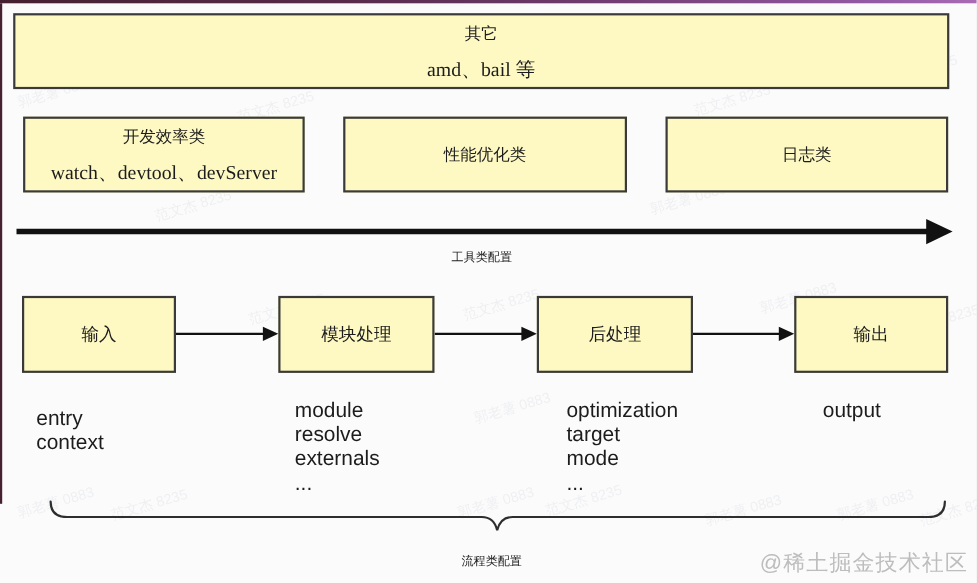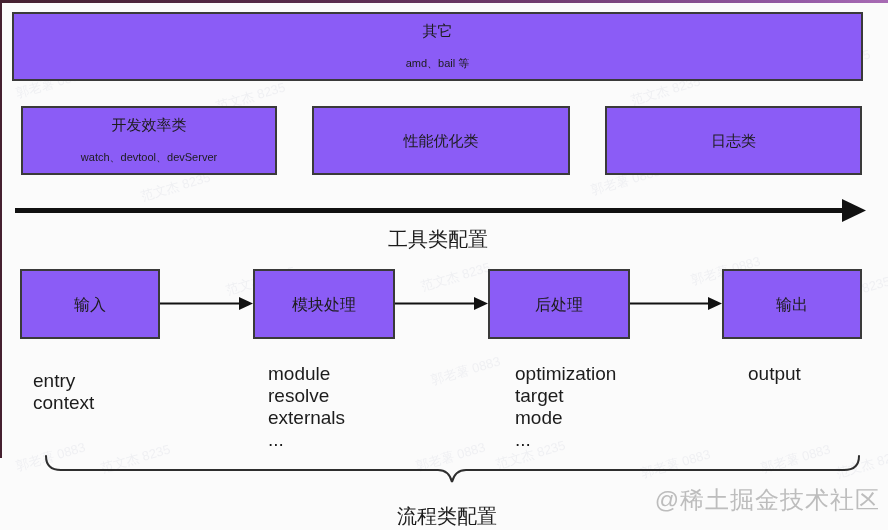--- a/index.html
+++ b/index.html
@@ -7,51 +7,51 @@
     position:relative;width:888px;height:530px;margin:0 auto;
     background:#fbfbfb;overflow:hidden;
     font-family:"Liberation Sans","DejaVu Sans",sans-serif;
     color:#1c1c1c;
   }
   .topbar{position:absolute;left:0;top:0;width:888px;height:3px;
     background:linear-gradient(90deg,#452030 0%,#572a4a 35%,#6f3a6d 60%,#945aa5 90%,#a86bb4 100%);}
   .leftline{position:absolute;left:0;top:3px;width:2px;height:455px;background:#452030;}
 
   .box{
-    position:absolute;border:2px solid #3a3a3a;background:#8b5cf6;
+    position:absolute;border:2px solid #3a3a3a;background:#fef9c3;
     display:flex;flex-direction:column;align-items:center;justify-content:center;
     text-align:left;line-height:21px;gap:12px;
   }
   .box-title{font-size:15px;}
-  .box-sub{font-size:11px;}
+  .box-sub{font-size:18px;font-family:Liberation Serif, serif;}
 
   .other-box{left:12px;top:12px;width:847px;height:65px;}
   .cat1{left:21px;top:106px;width:252px;height:65px;}
   .cat2{left:312px;top:106px;width:254px;height:65px;}
   .cat3{left:605px;top:106px;width:253px;height:65px;}
 
   .flow-box{font-size:16px;}
   .f1{left:20px;top:269px;width:136px;height:66px;}
   .f2{left:253px;top:269px;width:138px;height:66px;}
   .f3{left:488px;top:269px;width:138px;height:66px;}
   .f4{left:722px;top:269px;width:136px;height:66px;}
 
   .svg-layer{position:absolute;left:0;top:0;width:888px;height:530px;pointer-events:none;}
 
-  .axis-label{position:absolute;font-size:20px;text-align:center;}
+  .axis-label{position:absolute;font-size:11px;text-align:center;}
   .tool-label{left:0;top:226px;width:876px;}
   .brace-label{left:0;top:503px;width:894px;}
 
   .config-col{position:absolute;font-size:19px;line-height:22px;}
   .c1{left:33px;top:370px;}
   .c2{left:268px;top:363px;}
   .c3{left:515px;top:363px;}
   .c4{left:748px;top:363px;}
 
-  .site-wm{position:absolute;right:8px;top:484px;font-size:24px;color:#bdbdbd;letter-spacing:1px;margin-left:21px;}
+  .site-wm{position:absolute;right:8px;top:498px;font-size:20px;color:#bdbdbd;letter-spacing:1px;margin-left:21px;}
 
   .wm{position:absolute;font-size:13px;color:#8a90ac;opacity:0.10;
       transform:rotate(-16deg);white-space:nowrap;}
 </style>
 </head>
 <body>
 
 <div class="canvas">
 
   <div class="topbar"></div>

